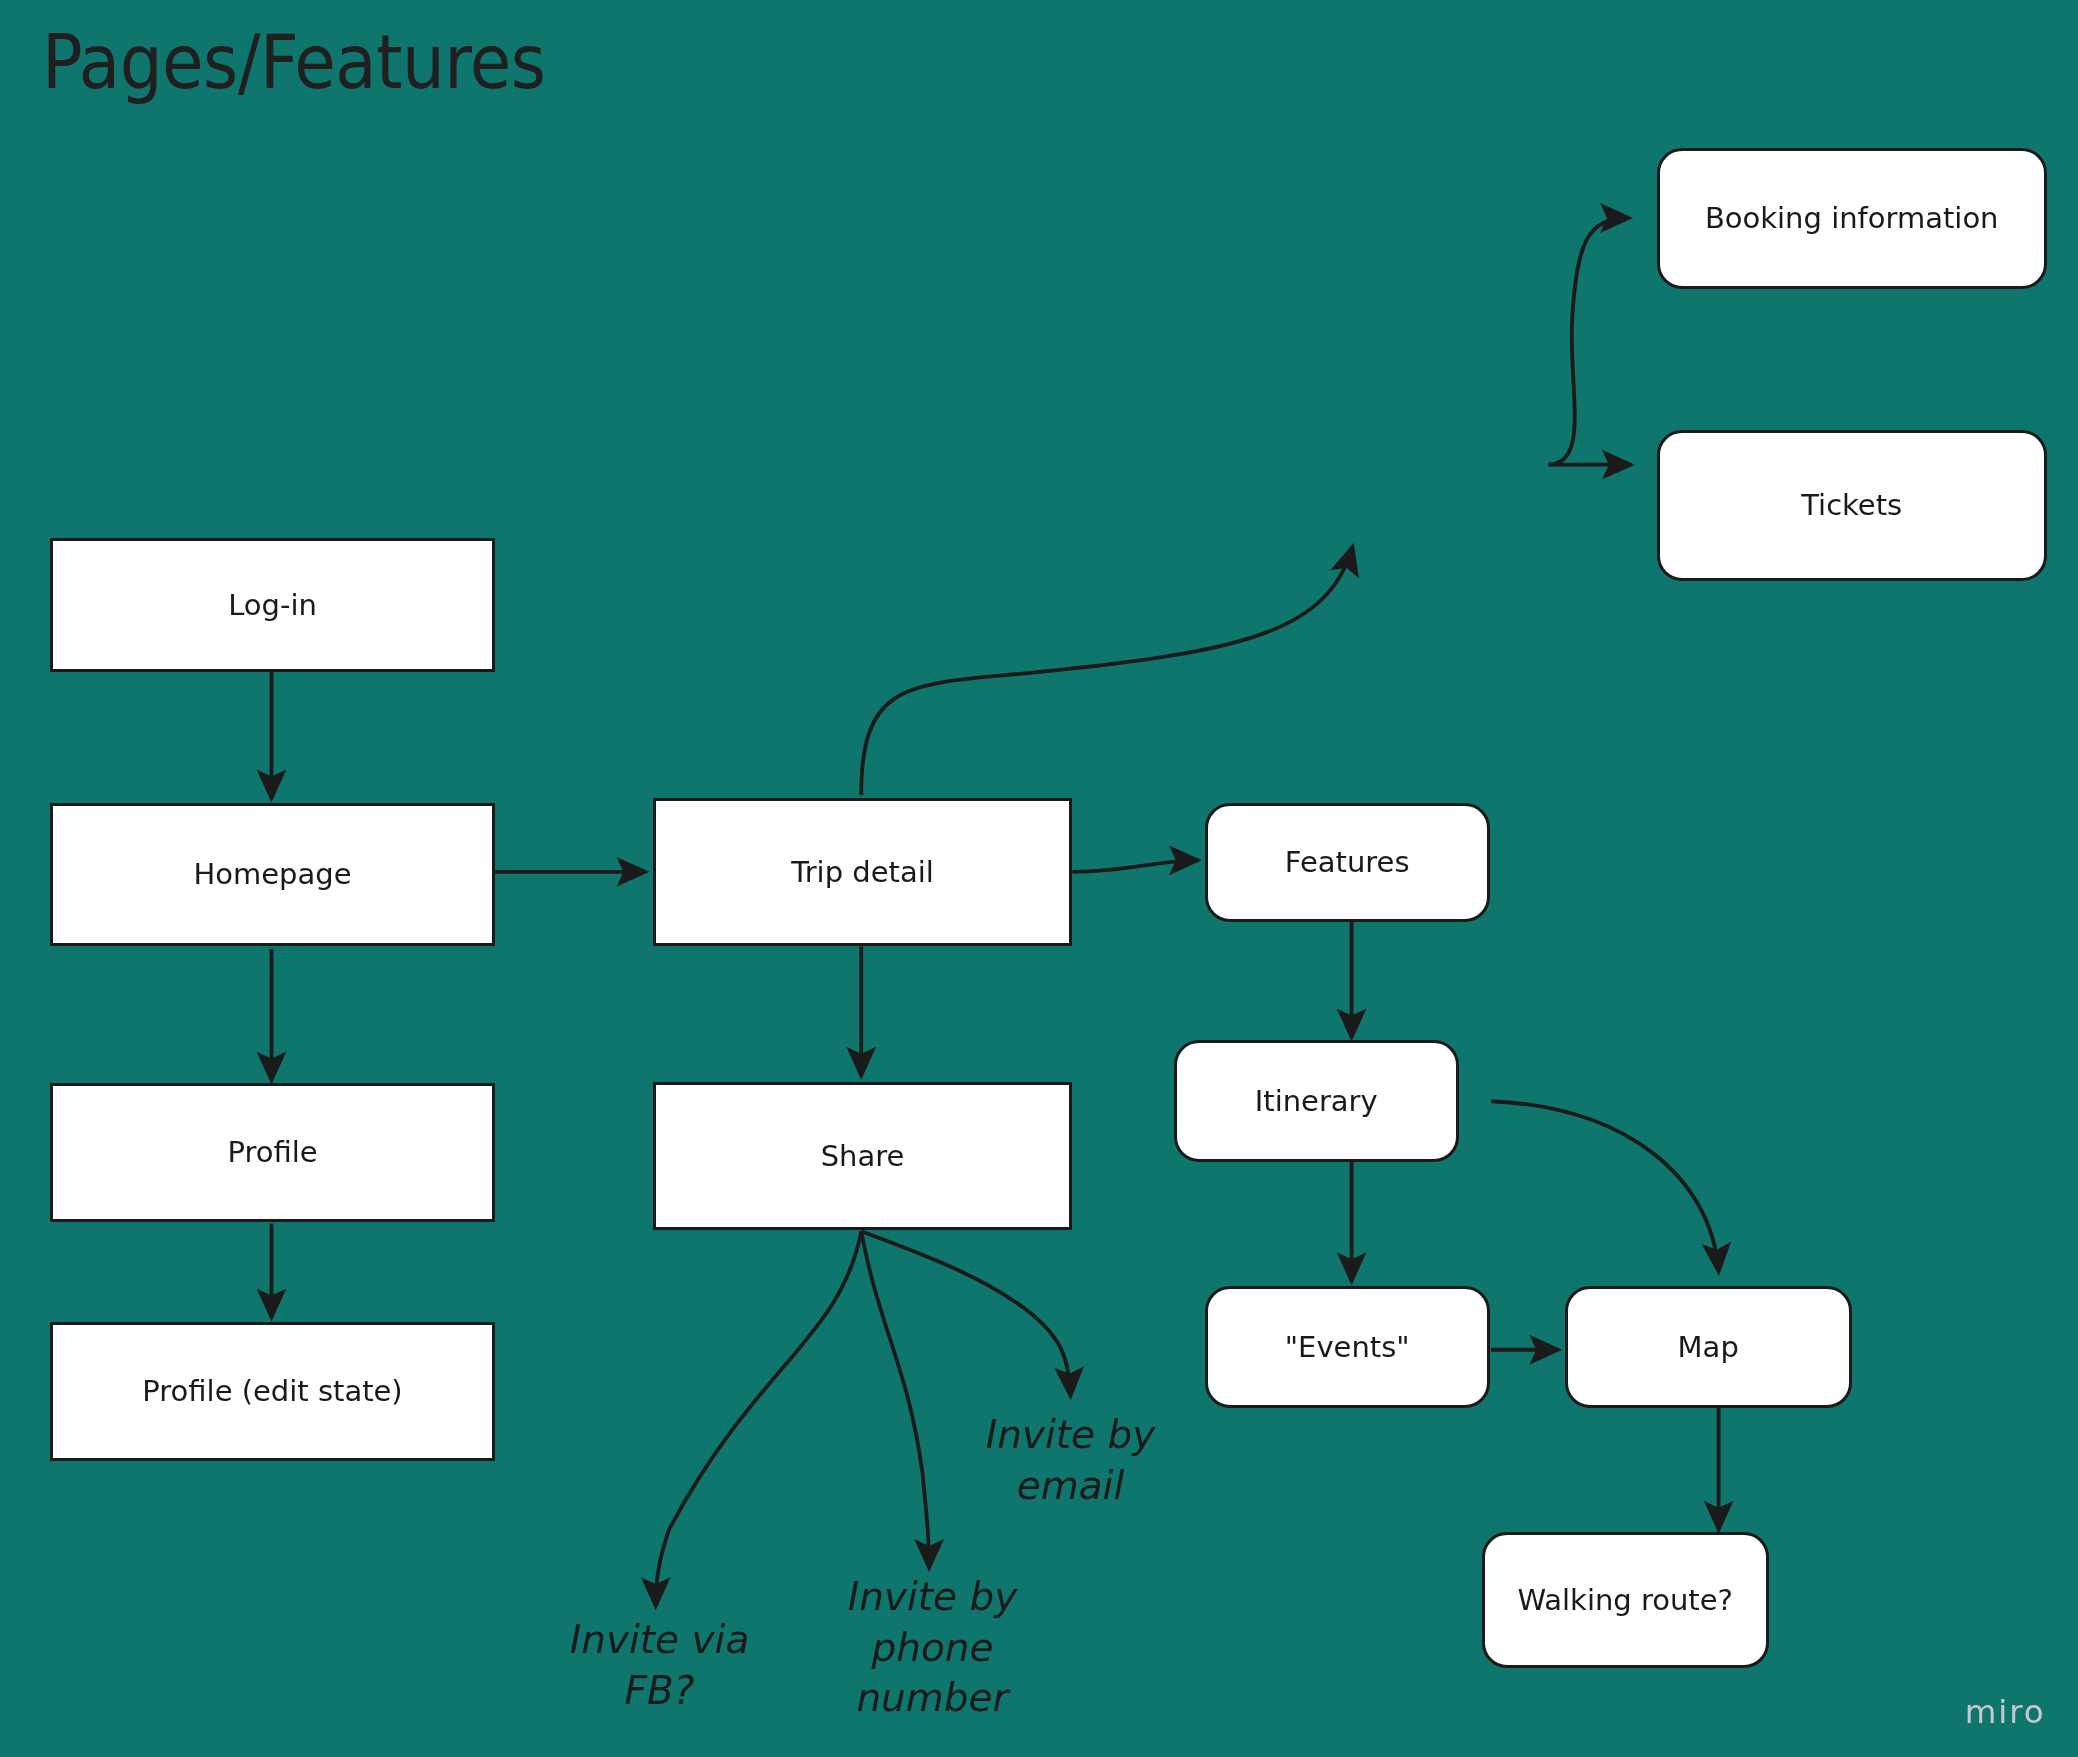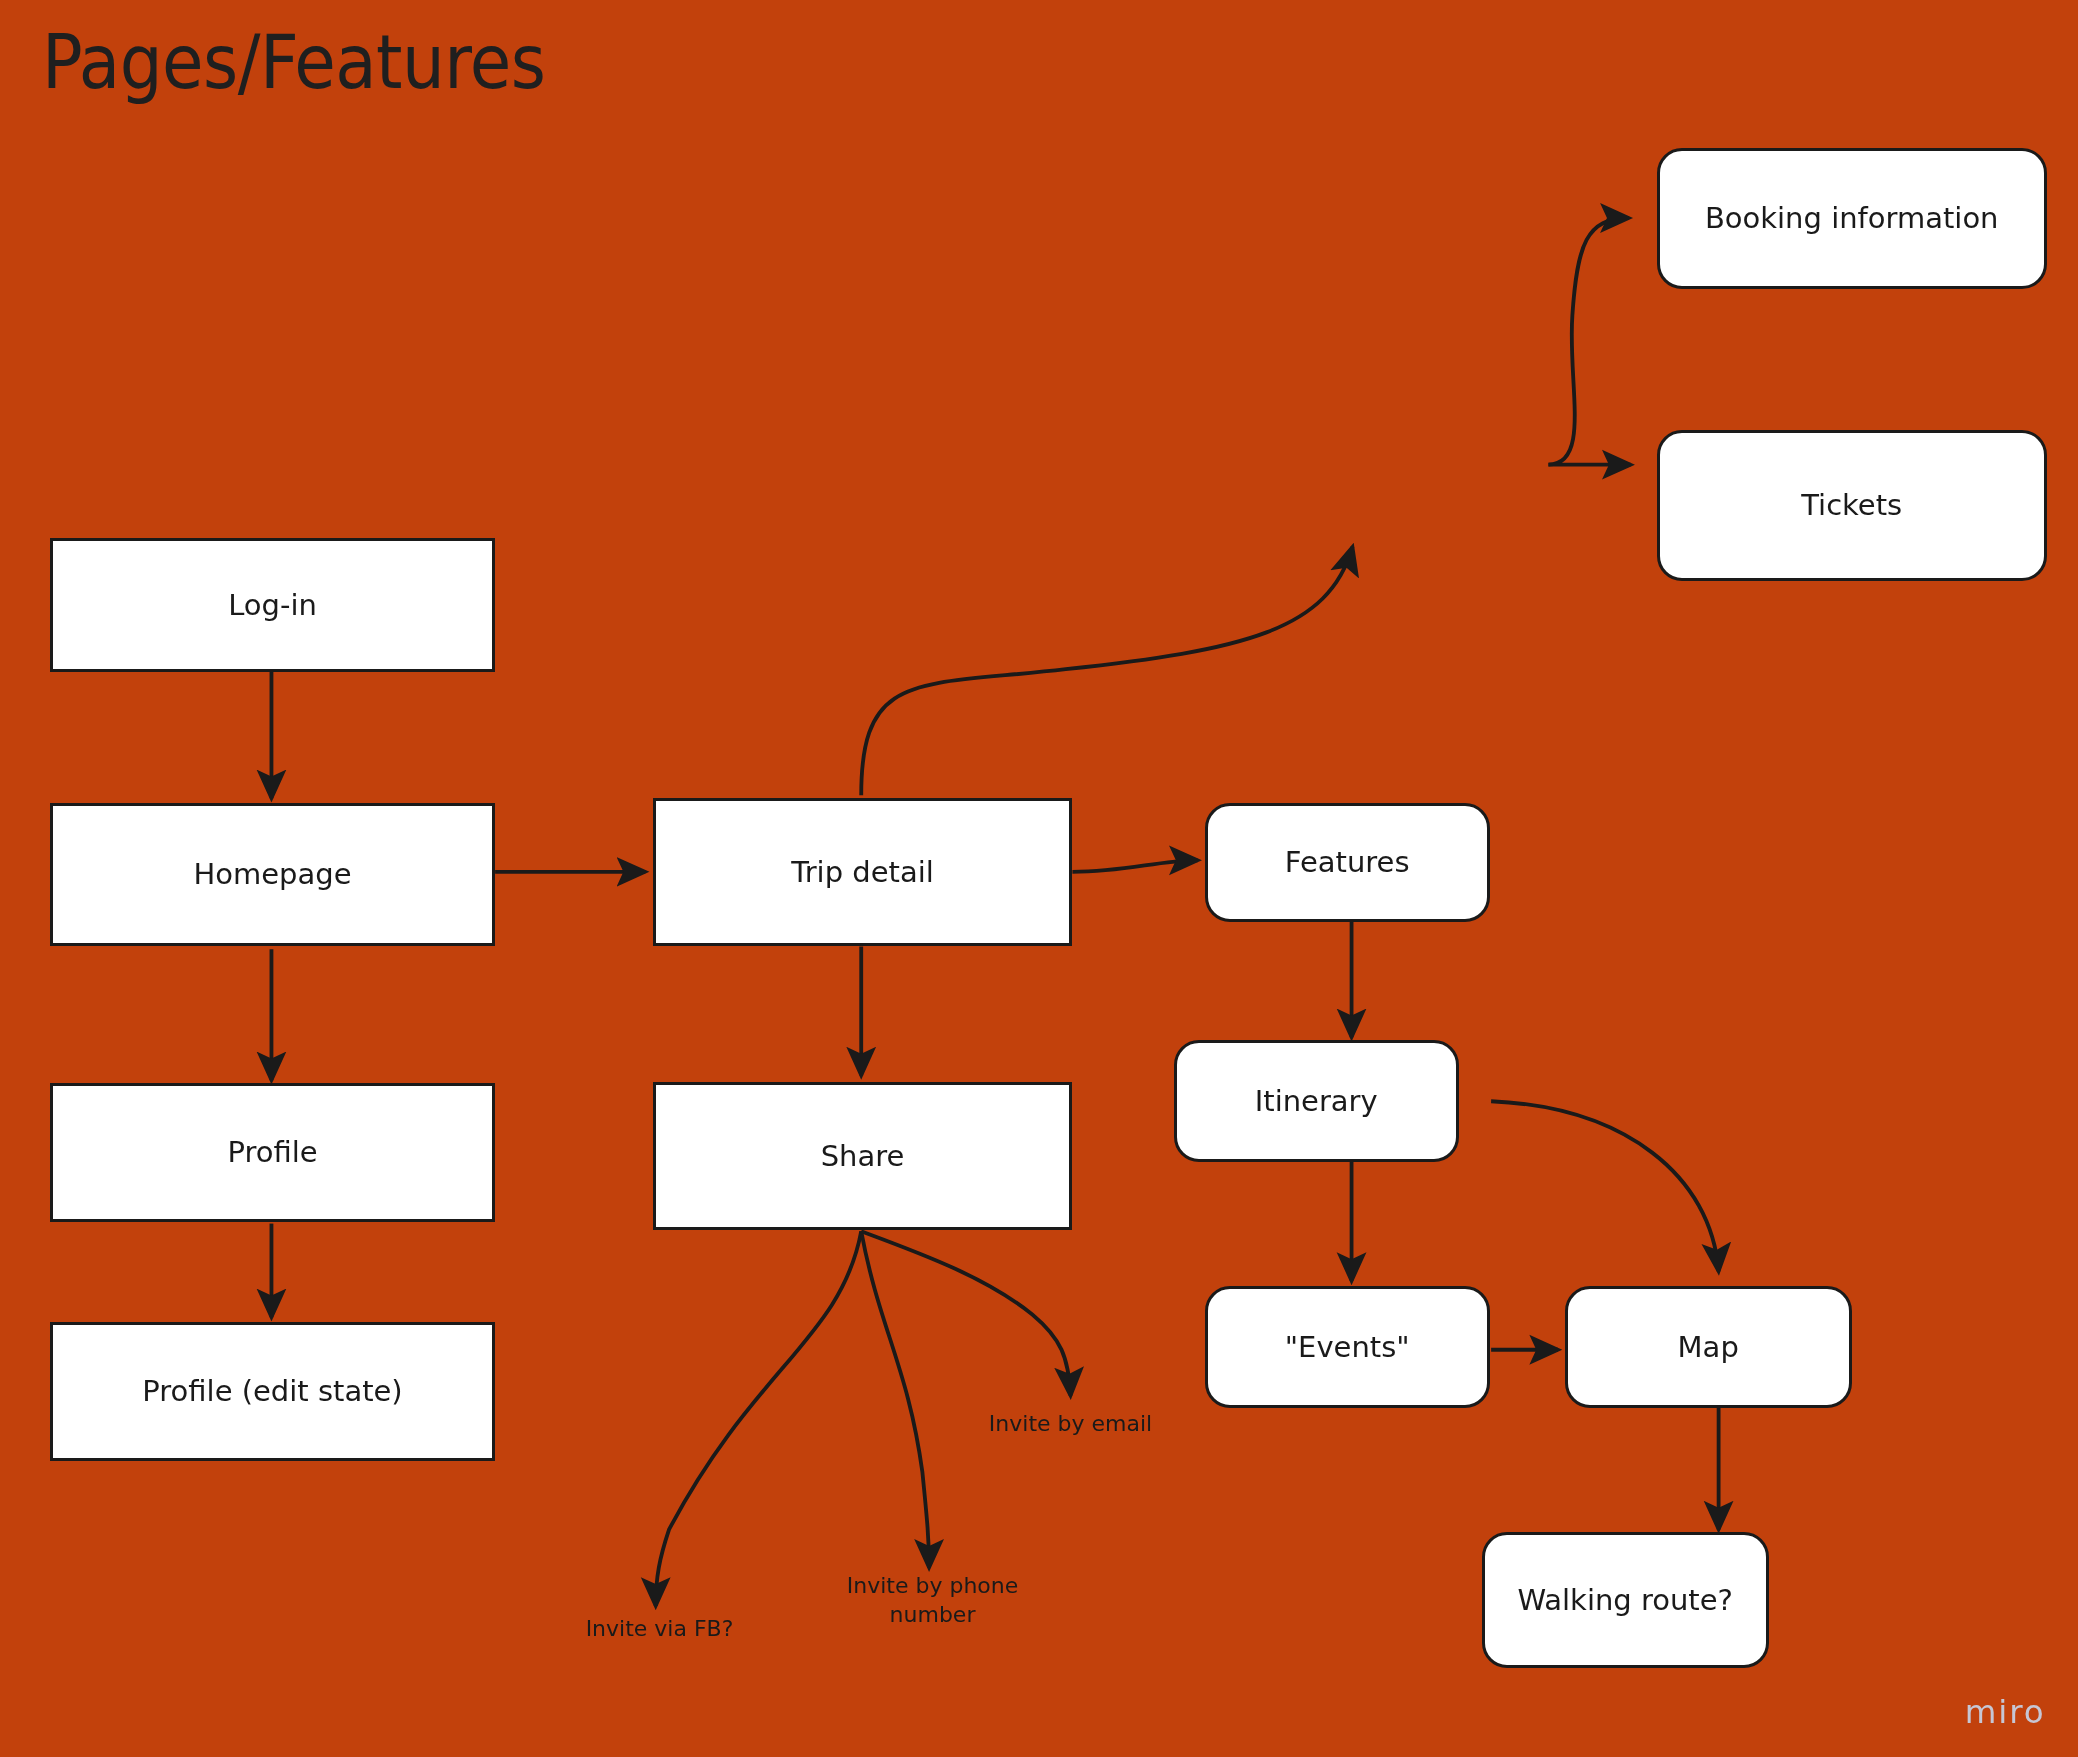--- a/index.html
+++ b/index.html
@@ -8,21 +8,21 @@
     padding: 0;
     background: #ffffff;
   }
   body {
     font-family: "DejaVu Sans", "Liberation Sans", sans-serif;
   }
   #canvas {
     position: relative;
     width: 2078px;
     height: 1758px;
-    background: #c2410c;
+    background: #0f766e;
     overflow: hidden;
   }
   #page-title {
     position: absolute;
     left: 42px;
     top: 21px;
     font-family: "DejaVu Sans Condensed", "DejaVu Sans", "Liberation Sans", sans-serif;
     font-size: 75px;
     font-weight: 400;
     color: #1f1f1f;
@@ -47,24 +47,25 @@
   }
   .node.sharp { border-radius: 0; }
   .node.rounded { border-radius: 25px; padding-left: 9px; }
   .node-label {
     display: block;
     white-space: pre-line;
   }
   .free-label {
     position: absolute;
     color: #1a1a1a;
-    font-size: 22px;
+    font-size: 39px;
     line-height: 1.3;
     text-align: center;
     white-space: pre-line;
+    font-style: italic;
   }
   #edges {
     position: absolute;
     left: 0;
     top: 0;
     width: 2078px;
     height: 1758px;
     pointer-events: none;
   }
   #watermark {

